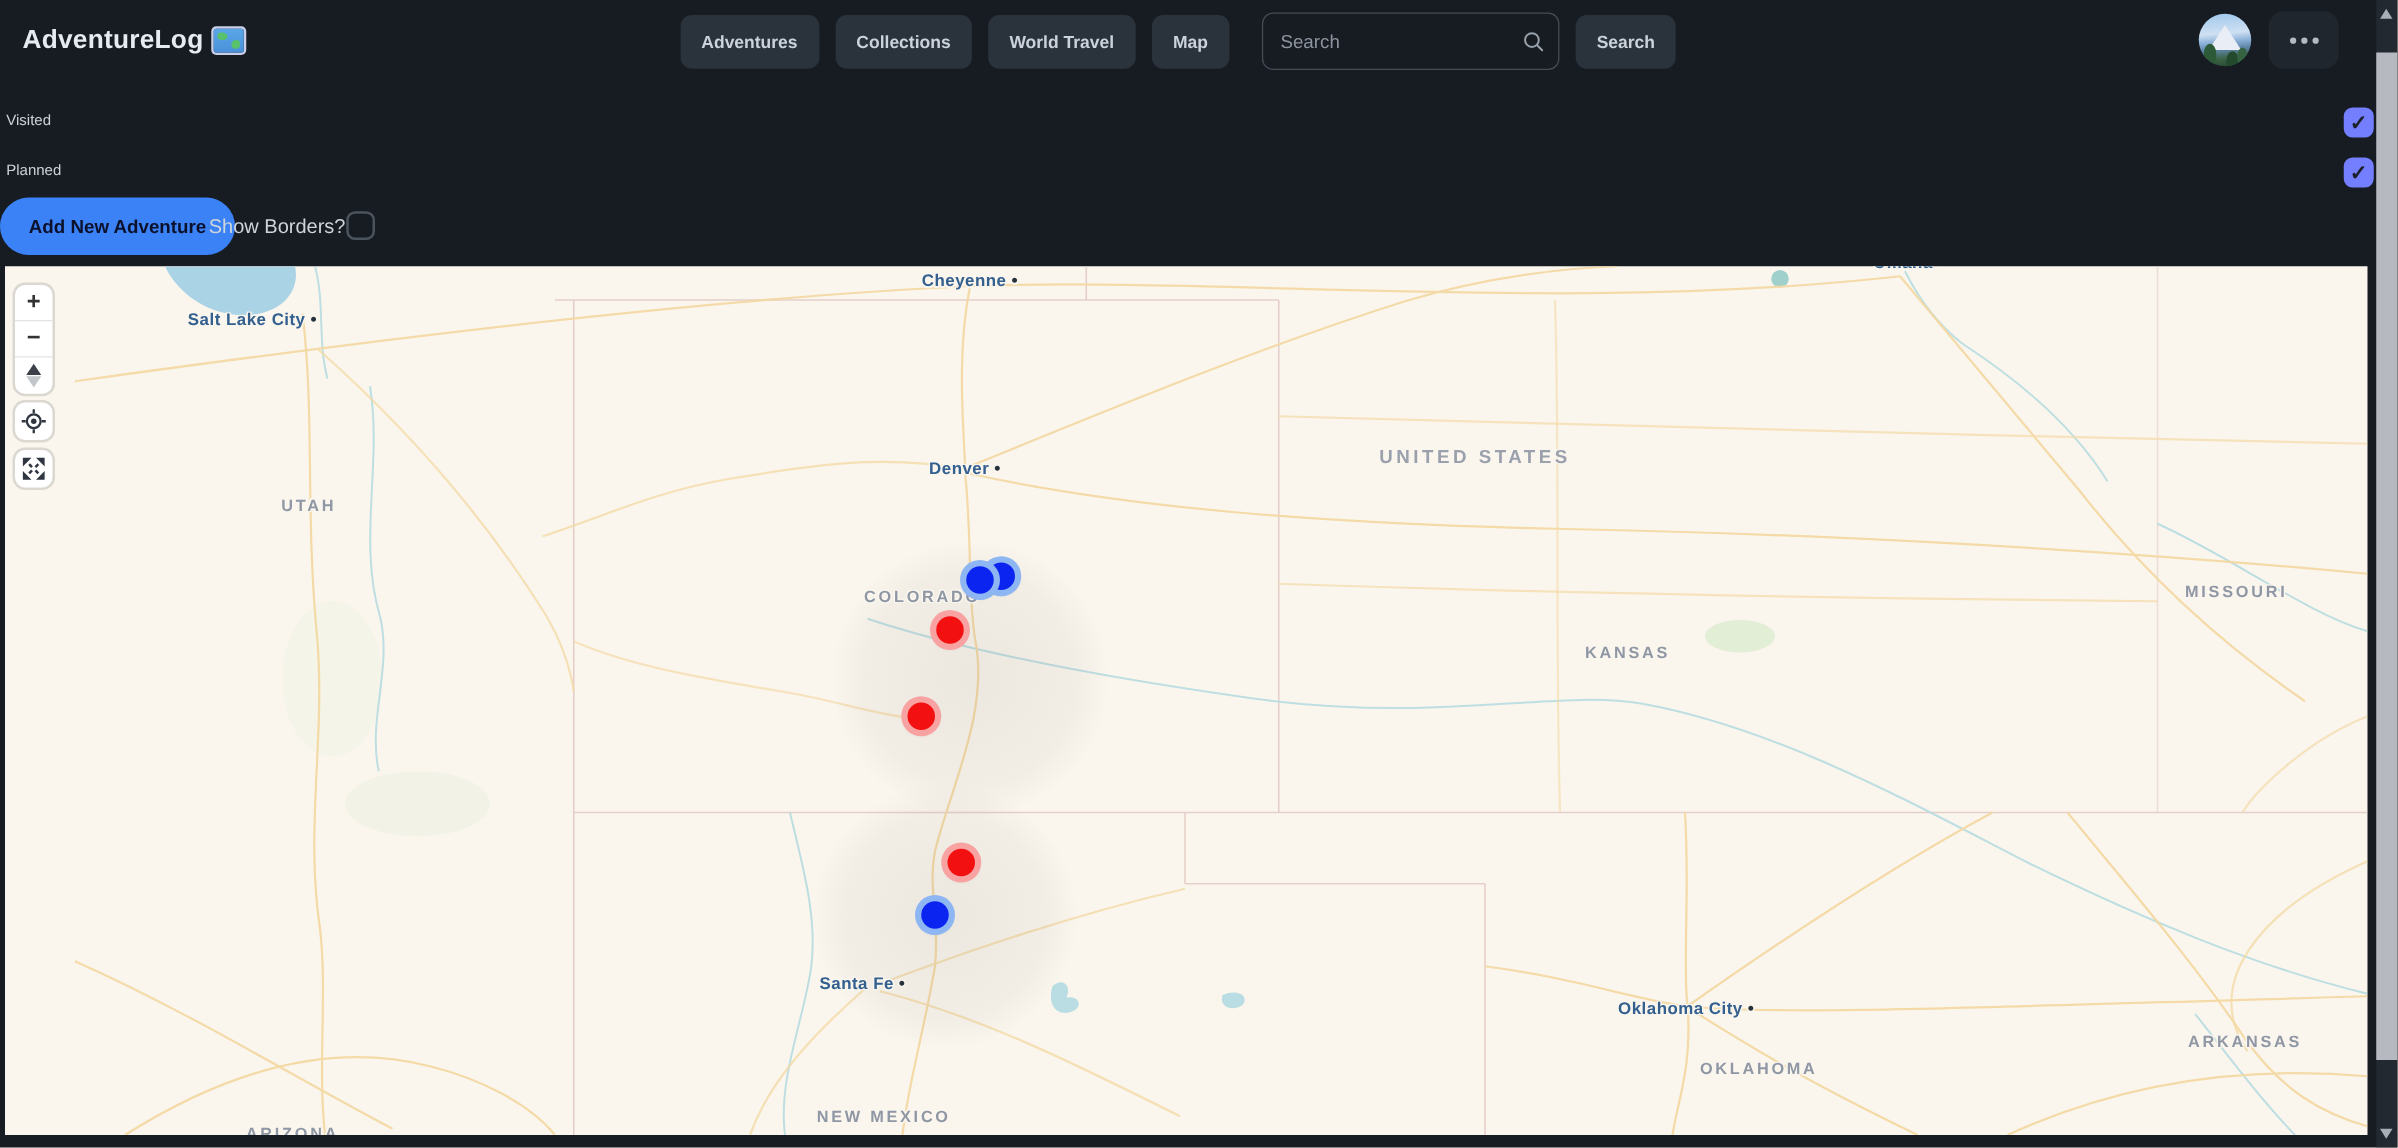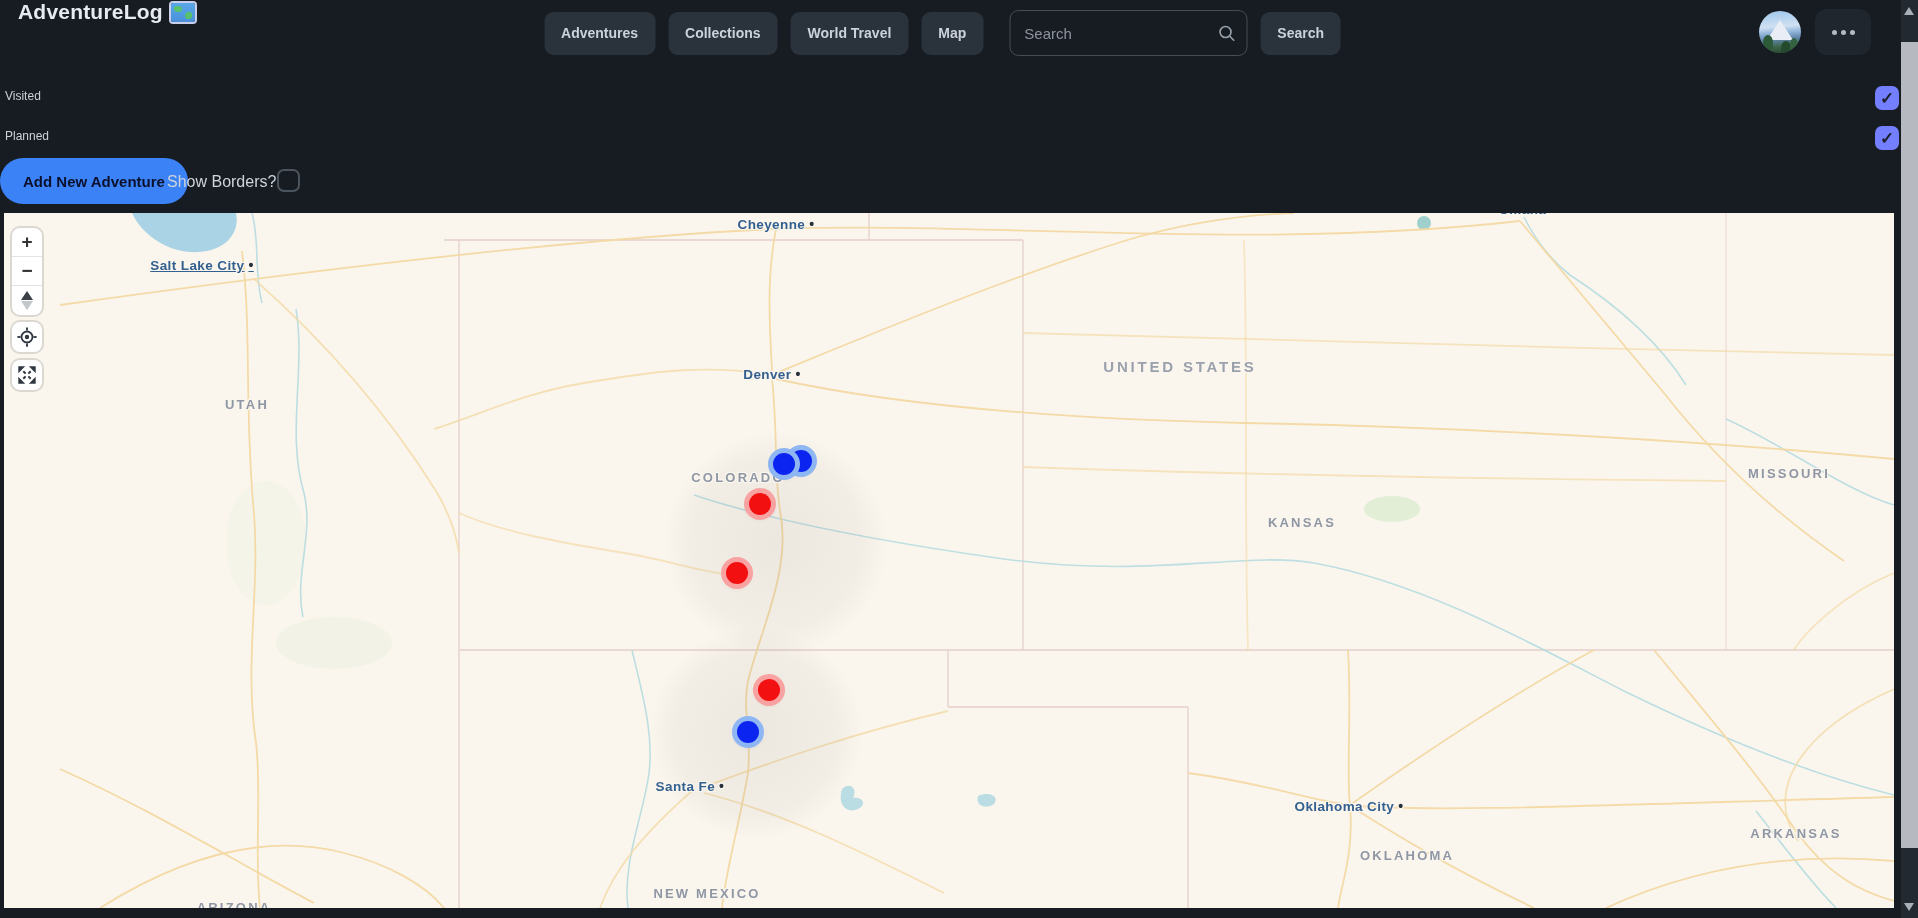--- a/index.html
+++ b/index.html
@@ -4,21 +4,21 @@
 <style>
   * { box-sizing: border-box; margin: 0; padding: 0; }
   html,body { width:1918px; height:918px; overflow:hidden; }
   body {
     font-family: "Liberation Sans", sans-serif;
     background:#171c23;
     position:relative;
     color:#cdd3da;
   }
   
-  .navbar { position:absolute; left:0; top:0; width:1901px; height:64px; display:flex; align-items:flex-start; padding:0 18px; }
+  .navbar { position:absolute; left:0; top:0; width:1901px; height:64px; display:flex; align-items:center; padding:0 18px; }
   .brand { display:flex; align-items:center; gap:8px; font-size:21px; font-weight:700; color:#e7ebf1; letter-spacing:.2px; }
   .map-emoji { width:24px; height:19px; position:relative; background:linear-gradient(180deg,#5aa7e8,#4a90d9); border-radius:2px; box-shadow:0 0 0 2px #c9cfe8; }
   .map-emoji::before { content:""; position:absolute; left:3px; top:3px; width:8px; height:6px; background:#57c26b; border-radius:40% 60% 50% 50%; }
   .map-emoji::after { content:""; position:absolute; right:3px; bottom:3px; width:7px; height:7px; background:#57c26b; border-radius:60% 40% 50% 50%; }
   .nav-center { position:absolute; left:50%; top:10px; transform:translateX(-51%); display:flex; align-items:center; gap:13px; }
   .nav-btn {
     background:#2a323c; color:#cbd2da; border:none; border-radius:9px; height:43px;
     padding:0 17px; font-size:14px; font-weight:600; font-family:inherit; cursor:pointer; white-space:nowrap;
   }
   .search-wrap { position:relative; margin-left:13px; }
@@ -218,21 +218,21 @@
       </g>
       <g stroke="#2f3640" stroke-width="2.2">
         <line x1="8" y1="8" x2="10.5" y2="10.5"></line>
           <line x1="16" y1="8" x2="13.5" y2="10.5"></line>
         <line x1="8" y1="16" x2="10.5" y2="13.5"></line>
           <line x1="16" y1="16" x2="13.5" y2="13.5"></line>
       </g>
     </svg>
   </div>
 <div class="city" style="left: 772px; top: 11px;"><span>Cheyenne</span><span class="cdot">•</span></div>
-    <div class="city" style="left: 198px; top: 52px; text-decoration: underline;"><span>Salt Lake City</span><span class="cdot">•</span></div>
+    <div class="city" style="left: 198px; top: 42px;"><span>Salt Lake City</span><span class="cdot">•</span></div>
     <div class="city" style="left: 768px; top: 161px;"><span>Denver</span><span class="cdot">•</span></div>
     <div class="city" style="left: 686px; top: 573px;"><span>Santa Fe</span><span class="cdot">•</span></div>
     <div class="city" style="left: 1345px; top: 593px;"><span>Oklahoma City</span><span class="cdot">•</span></div>
     <div class="city" style="left: 1523px; top: -4px;"><span>Omaha</span><span class="cdot">•</span></div>
     <div class="region" style="left: 243px; top: 191px;">UTAH</div>
     <div class="region" style="left: 734px; top: 264px;">COLORADO</div>
     <div class="region big" style="left: 1148px; top: 153px;">UNITED STATES</div>
     <div class="region" style="left: 1298px; top: 309px;">KANSAS</div>
     <div class="region" style="left: 1785px; top: 260px;">MISSOURI</div>
     <div class="region" style="left: 1403px; top: 642px;">OKLAHOMA</div>

